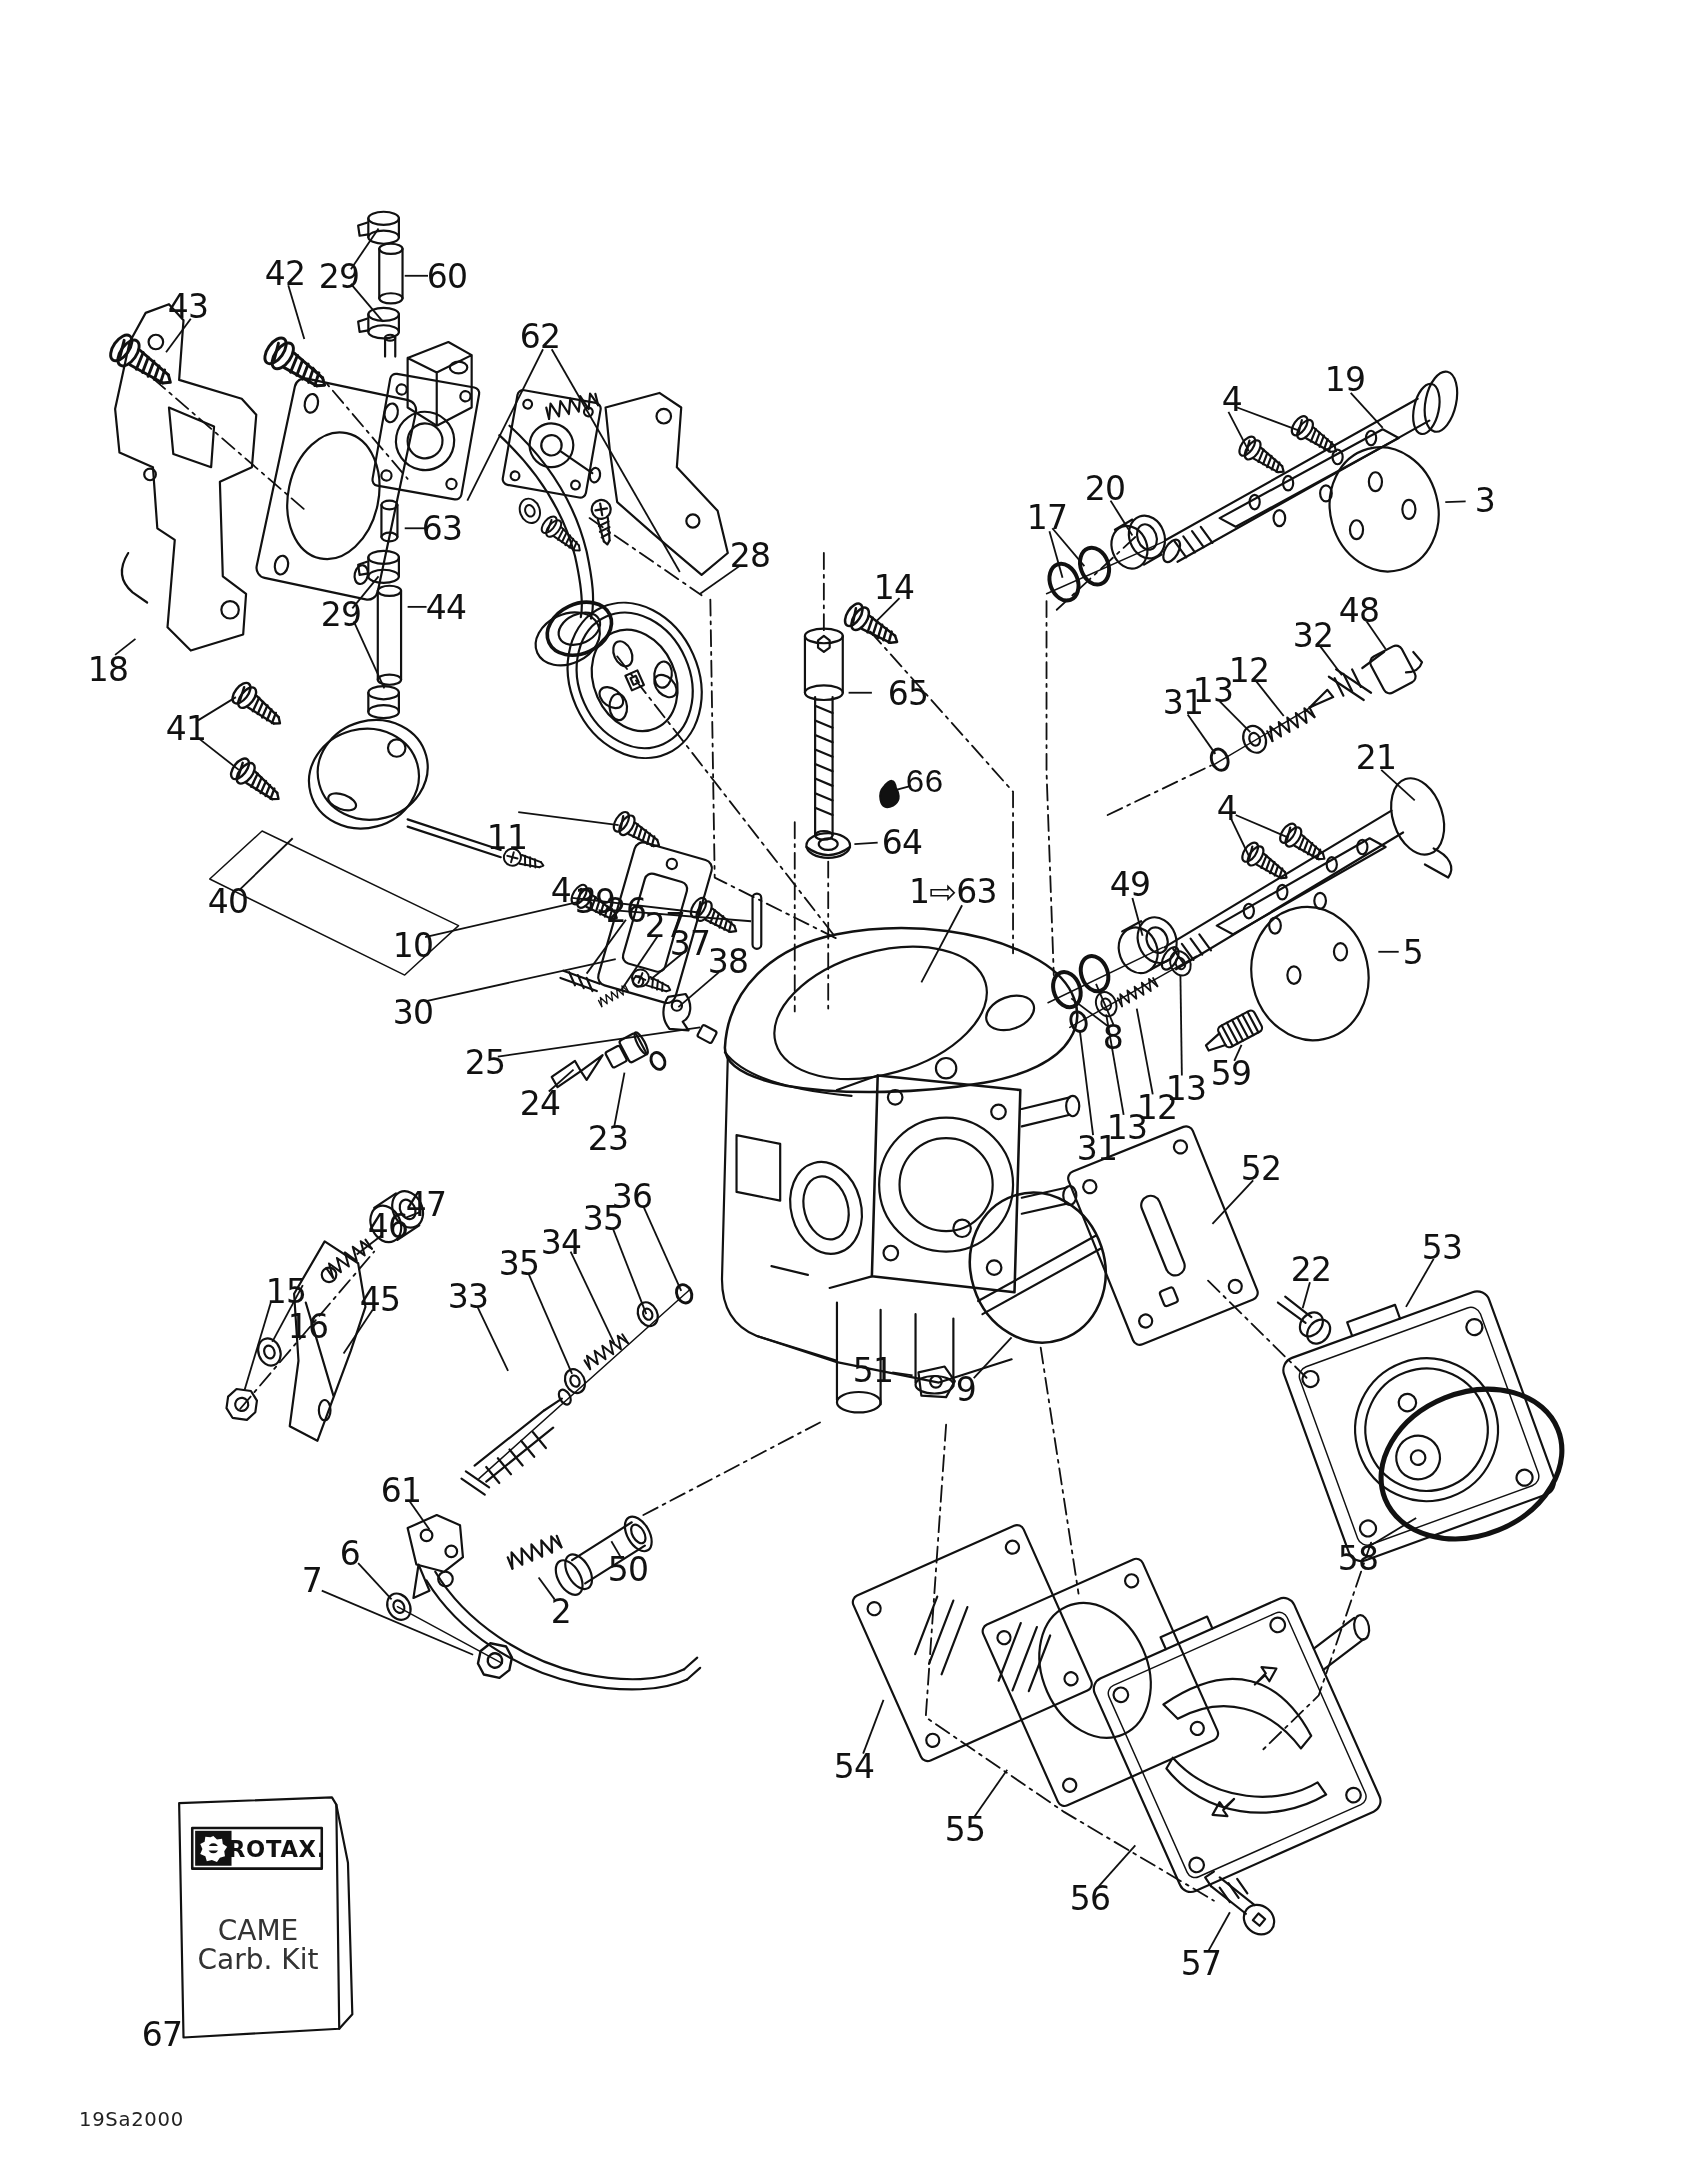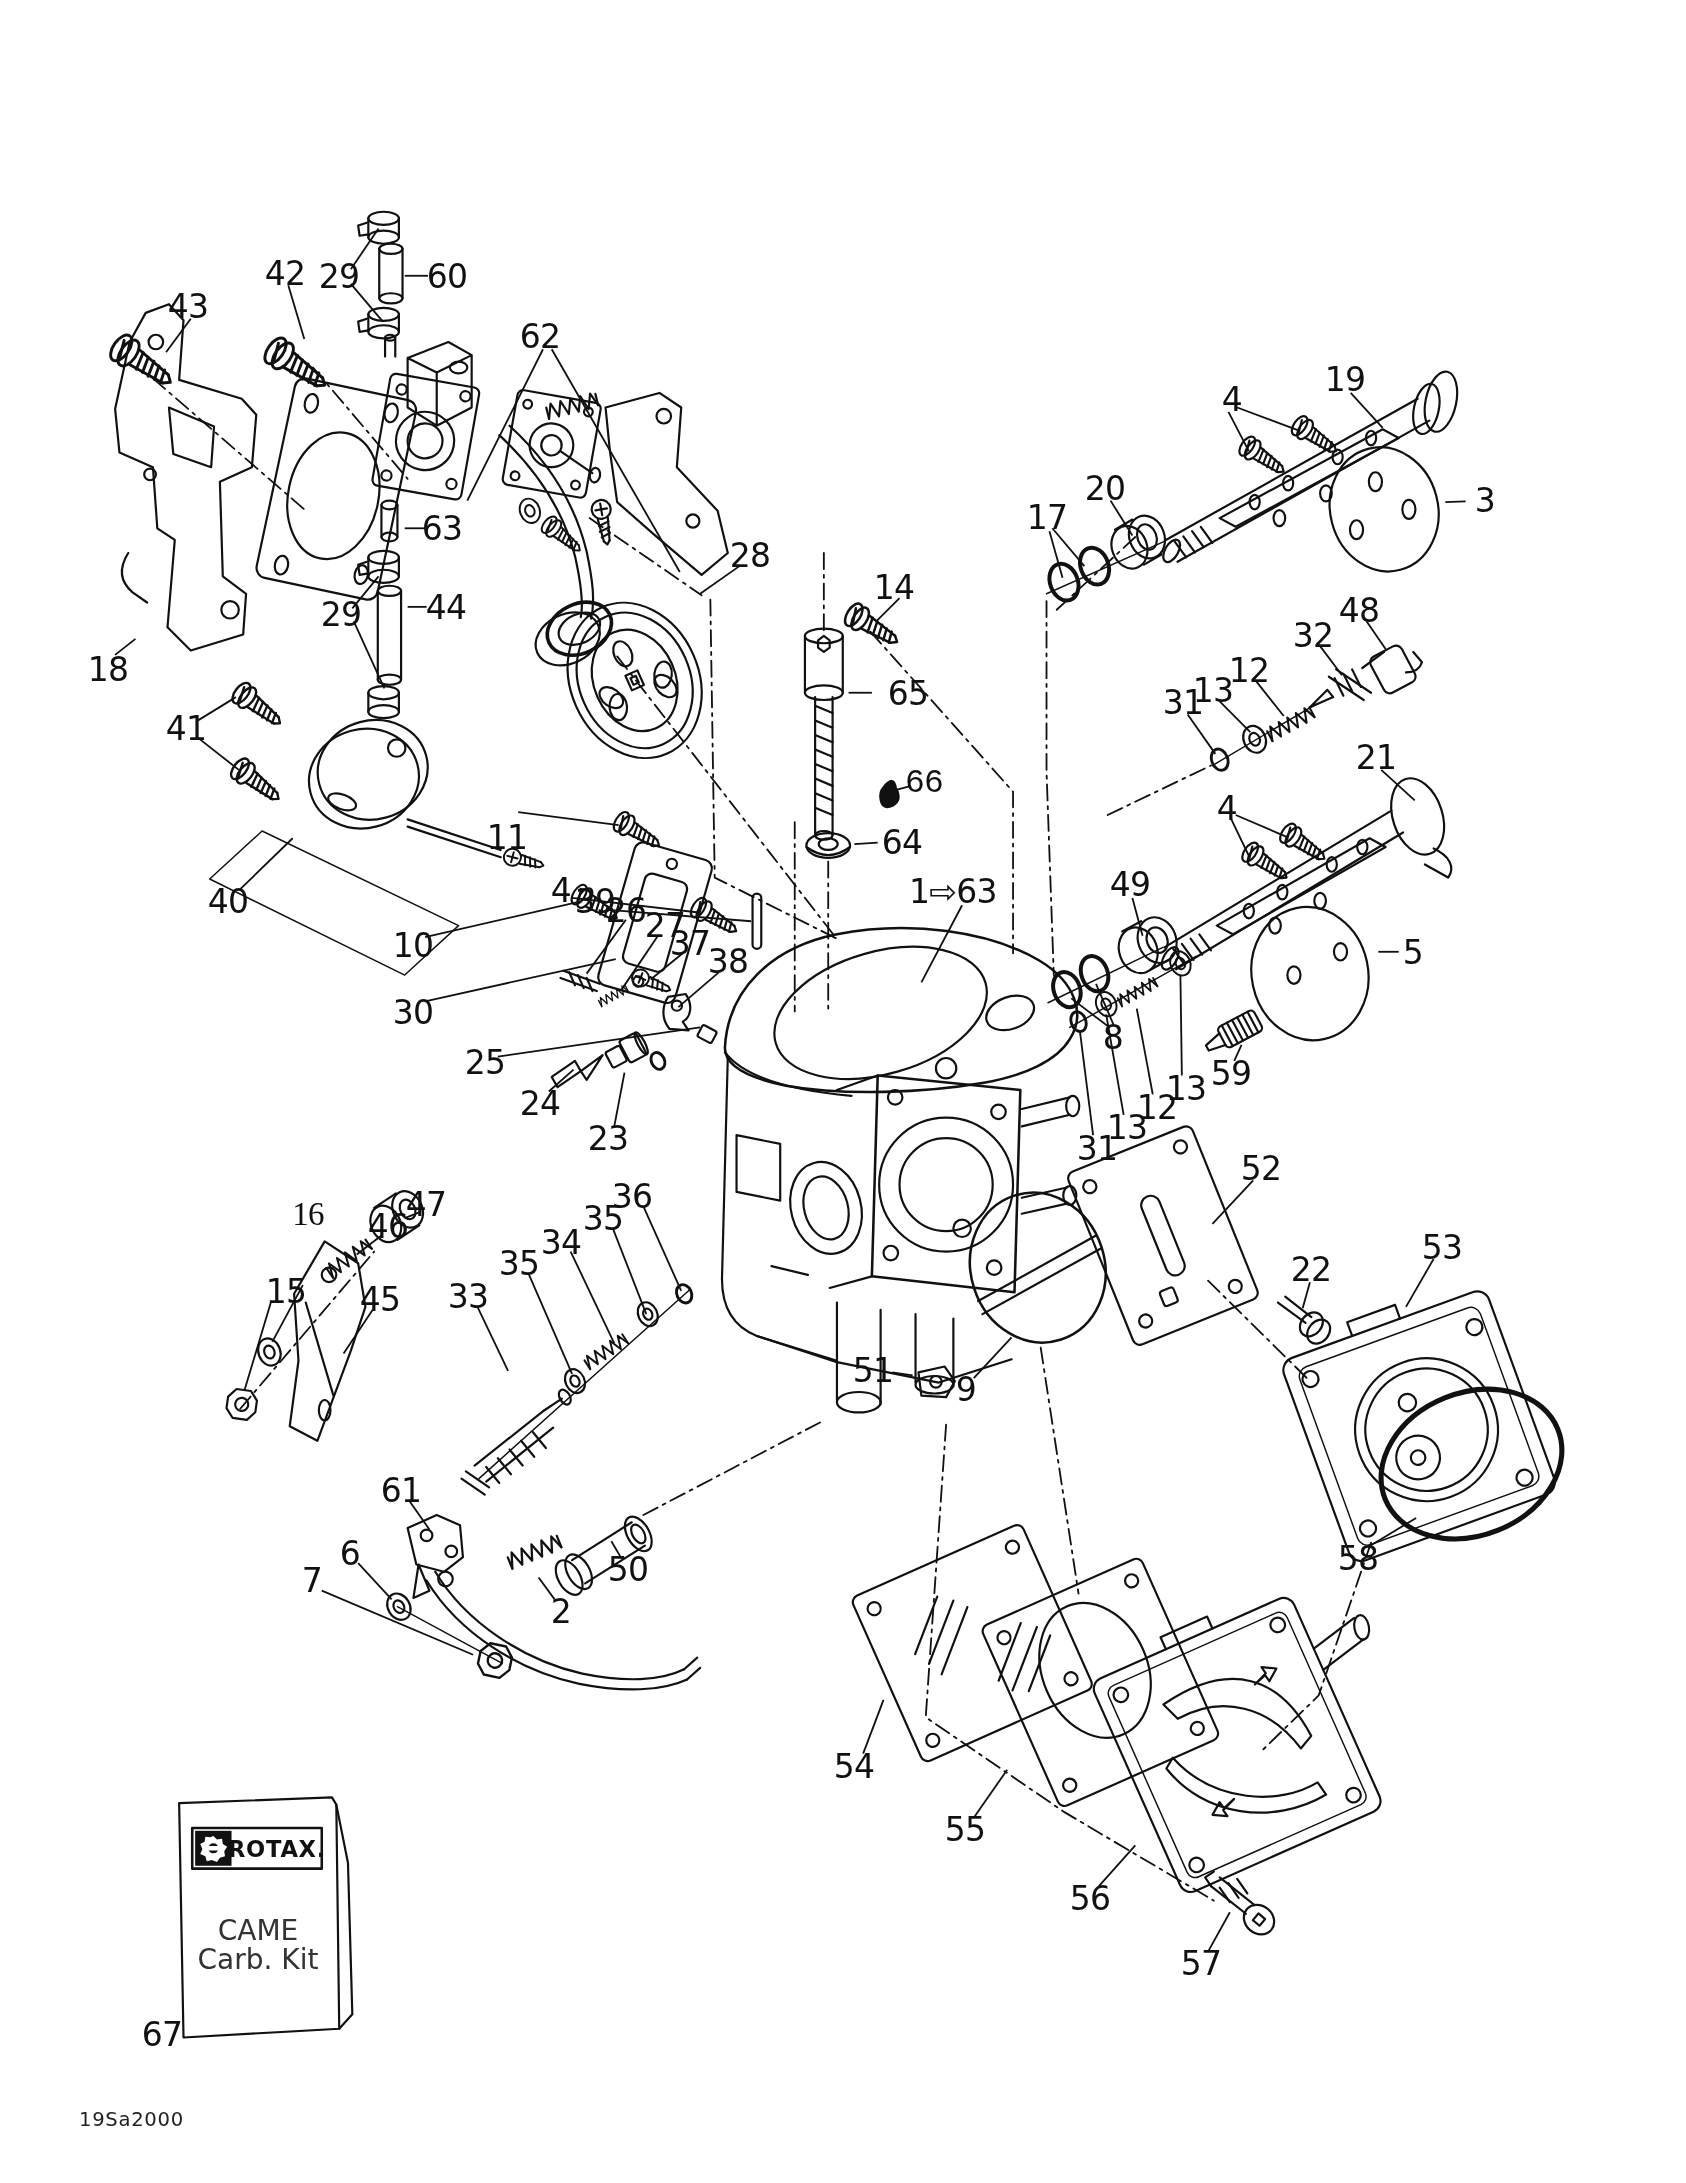--- a/index.html
+++ b/index.html
@@ -681,21 +681,21 @@
       <div class="part-label" style="left: 595px; top: 901px;">39</div>
       <div class="part-label" style="left: 626px; top: 910px;">26</div>
       <div class="part-label" style="left: 665px; top: 925px;">27</div>
       <div class="part-label" style="left: 690px; top: 943px;">37</div>
       <div class="part-label" style="left: 728px; top: 961px;">38</div>
       <div class="part-label" style="left: 485px; top: 1062px;">25</div>
       <div class="part-label" style="left: 540px; top: 1103px;">24</div>
       <div class="part-label" style="left: 608px; top: 1138px;">23</div>
       <div class="part-label" style="left: 426px; top: 1204px;">47</div>
       <div class="part-label" style="left: 388px; top: 1226px;">46</div>
-      <div class="part-label" style="left: 308px; top: 1214px; font-family: Liberation Serif, serif;">16</div>
+      <div class="part-label" style="left: 308px; top: 1326px;">16</div>
       <div class="part-label" style="left: 286px; top: 1291px;">15</div>
       <div class="part-label" style="left: 380px; top: 1299px;">45</div>
       <div class="part-label" style="left: 632px; top: 1196px;">36</div>
       <div class="part-label" style="left: 603px; top: 1218px;">35</div>
       <div class="part-label" style="left: 561px; top: 1242px;">34</div>
       <div class="part-label" style="left: 519px; top: 1263px;">35</div>
       <div class="part-label" style="left: 468px; top: 1296px;">33</div>
       <div class="part-label" style="left: 873px; top: 1370px;">51</div>
       <div class="part-label" style="left: 966px; top: 1389px;">9</div>
       <div class="part-label" style="left: 1261px; top: 1168px;">52</div>

